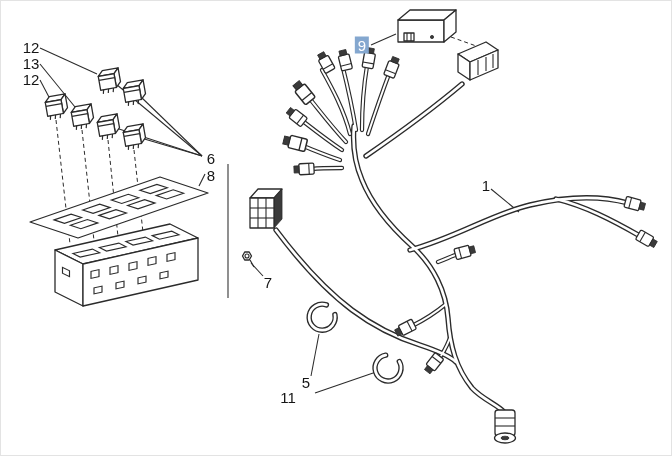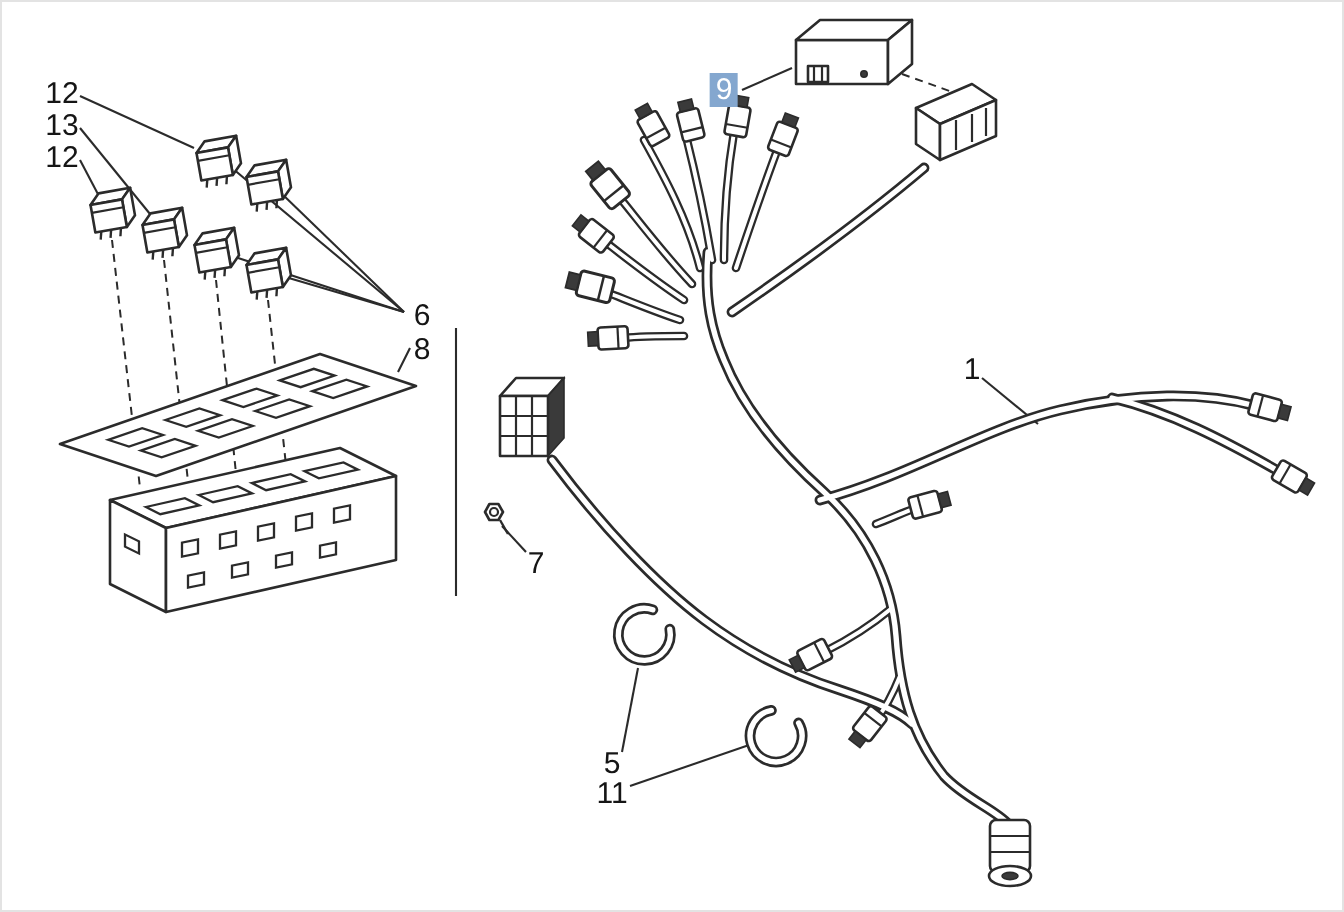--- a/index.html
+++ b/index.html
@@ -243,15 +243,15 @@
 
 <div class="callout" style="left:31px;top:47px">12</div>
 <div class="callout" style="left:31px;top:63px">13</div>
 <div class="callout" style="left:31px;top:79px">12</div>
 <div class="callout" style="left:211px;top:158px">6</div>
 <div class="callout" style="left:211px;top:175px">8</div>
 <div class="callout selected" style="left:362px;top:45px">9</div>
 <div class="callout" style="left:268px;top:282px">7</div>
 <div class="callout" style="left:486px;top:185px">1</div>
 <div class="callout" style="left:306px;top:382px">5</div>
-<div class="callout" style="left:306px;top:397px">11</div>
+<div class="callout" style="left:288px;top:397px">11</div>
 
 </div>
 
 </body></html>

